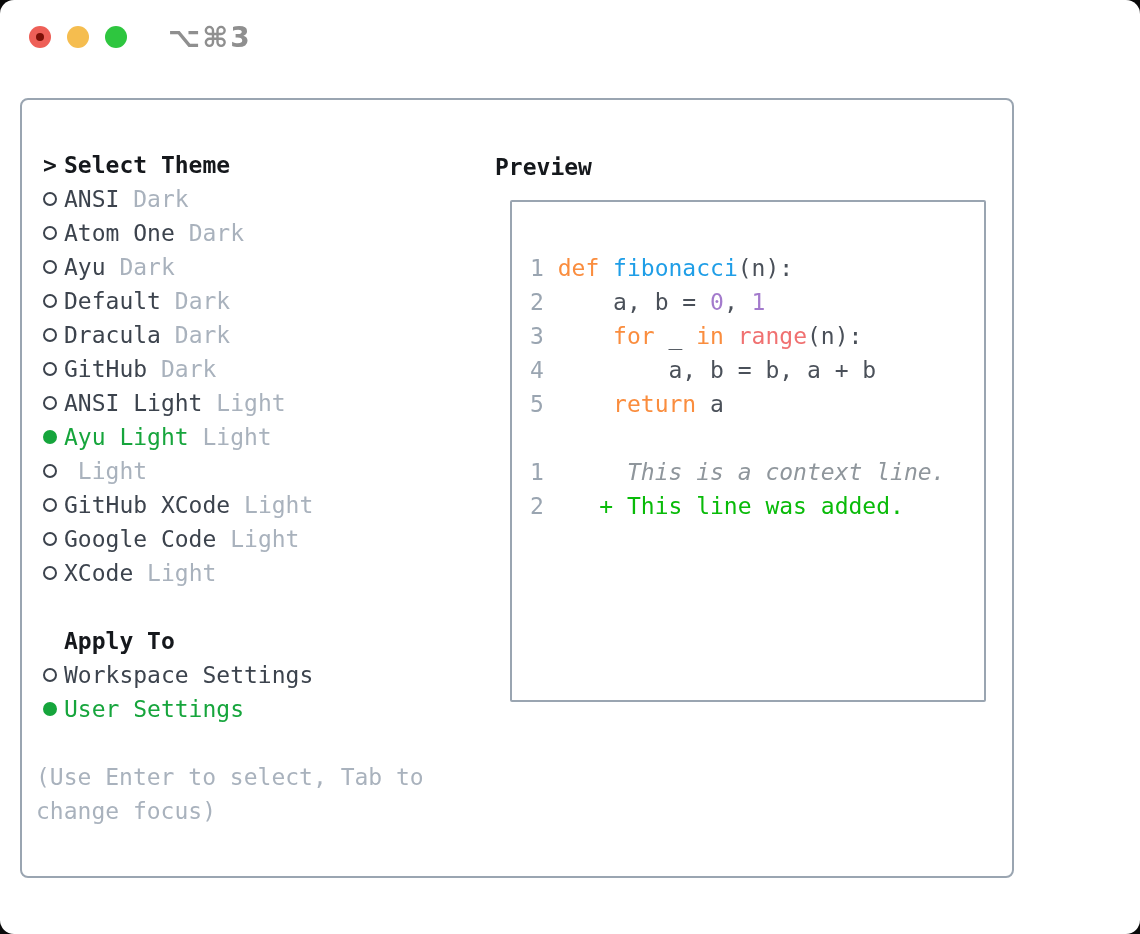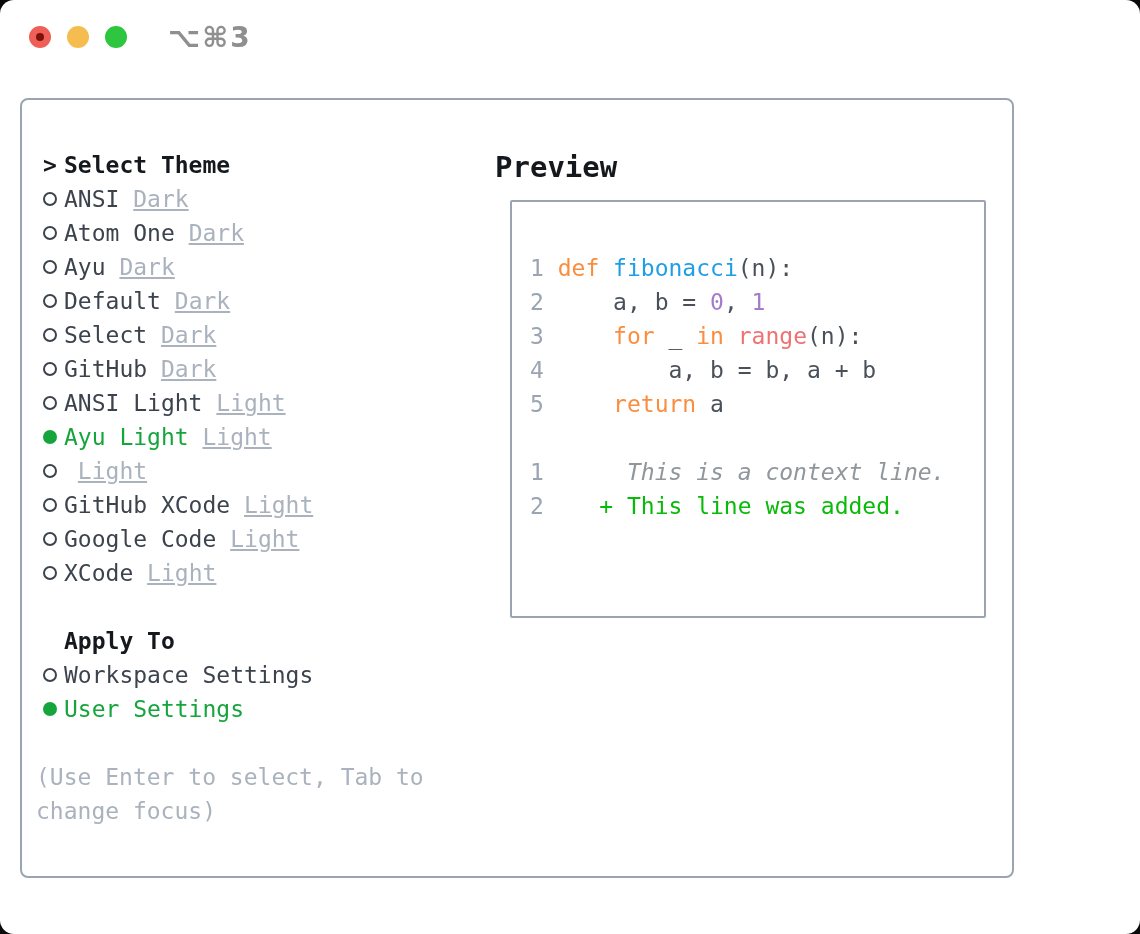--- a/index.html
+++ b/index.html
@@ -43,30 +43,30 @@
   .marker{display:inline-flex;align-items:center;justify-content:center;width:28px;flex:0 0 28px;}
   .cursor{font-weight:700;color:var(--c-heading);}
   .header-label{font-weight:700;color:var(--c-heading);}
   .radio{
     width:14px;height:14px;border-radius:50%;border:2px solid var(--c-text-dark);
     display:inline-block;
   }
   .radio.selected{background:var(--c-selected-green);border-color:var(--c-selected-green);}
   .t-name{color:var(--c-text-dark);}
   .t-name.selected{color:var(--c-selected-green);}
-  .t-variant{color:var(--c-variant-gray);text-decoration:underline;}
+  .t-variant{color:var(--c-variant-gray);}
   .gap-row{height:34px;}
   .help-line{height:34px;display:flex;align-items:center;color:var(--c-help-gray);white-space:pre;}
   
   .preview-label{
     position:absolute;left:473px;top:50px;height:34px;display:flex;align-items:center;
-    font-size:29px;font-weight:700;color:var(--c-heading);
+    font-size:23px;font-weight:700;color:var(--c-heading);
   }
   .preview-box{
-    position:absolute;left:488px;top:100px;width:476px;height:418px;
+    position:absolute;left:488px;top:100px;width:476px;height:502px;
     border:2px solid var(--c-border);border-radius:2px;background:#fff;
   }
   .code-lines{position:absolute;left:18px;top:49px;font-size:23px;line-height:34px;}
   .code-row{height:34px;white-space:pre;display:block;}
   .lnum{color:var(--c-line-number);}
 </style>
 </head>
 <body>
 
 <div class="window">
@@ -104,21 +104,21 @@
     <span class="t-name">Ayu</span><span> </span><span class="t-variant">Dark</span>
   </div>
 
   <div class="row theme-row">
     <span class="marker"><span class="radio"></span></span>
     <span class="t-name">Default</span><span> </span><span class="t-variant">Dark</span>
   </div>
 
   <div class="row theme-row">
     <span class="marker"><span class="radio"></span></span>
-    <span class="t-name">Select</span><span> </span><span class="t-variant">Dark</span>
+    <span class="t-name">Dracula</span><span> </span><span class="t-variant">Dark</span>
   </div>
 
   <div class="row theme-row">
     <span class="marker"><span class="radio"></span></span>
     <span class="t-name">GitHub</span><span> </span><span class="t-variant">Dark</span>
   </div>
 
   <div class="row theme-row">
     <span class="marker"><span class="radio"></span></span>
     <span class="t-name">ANSI Light</span><span> </span><span class="t-variant">Light</span>

